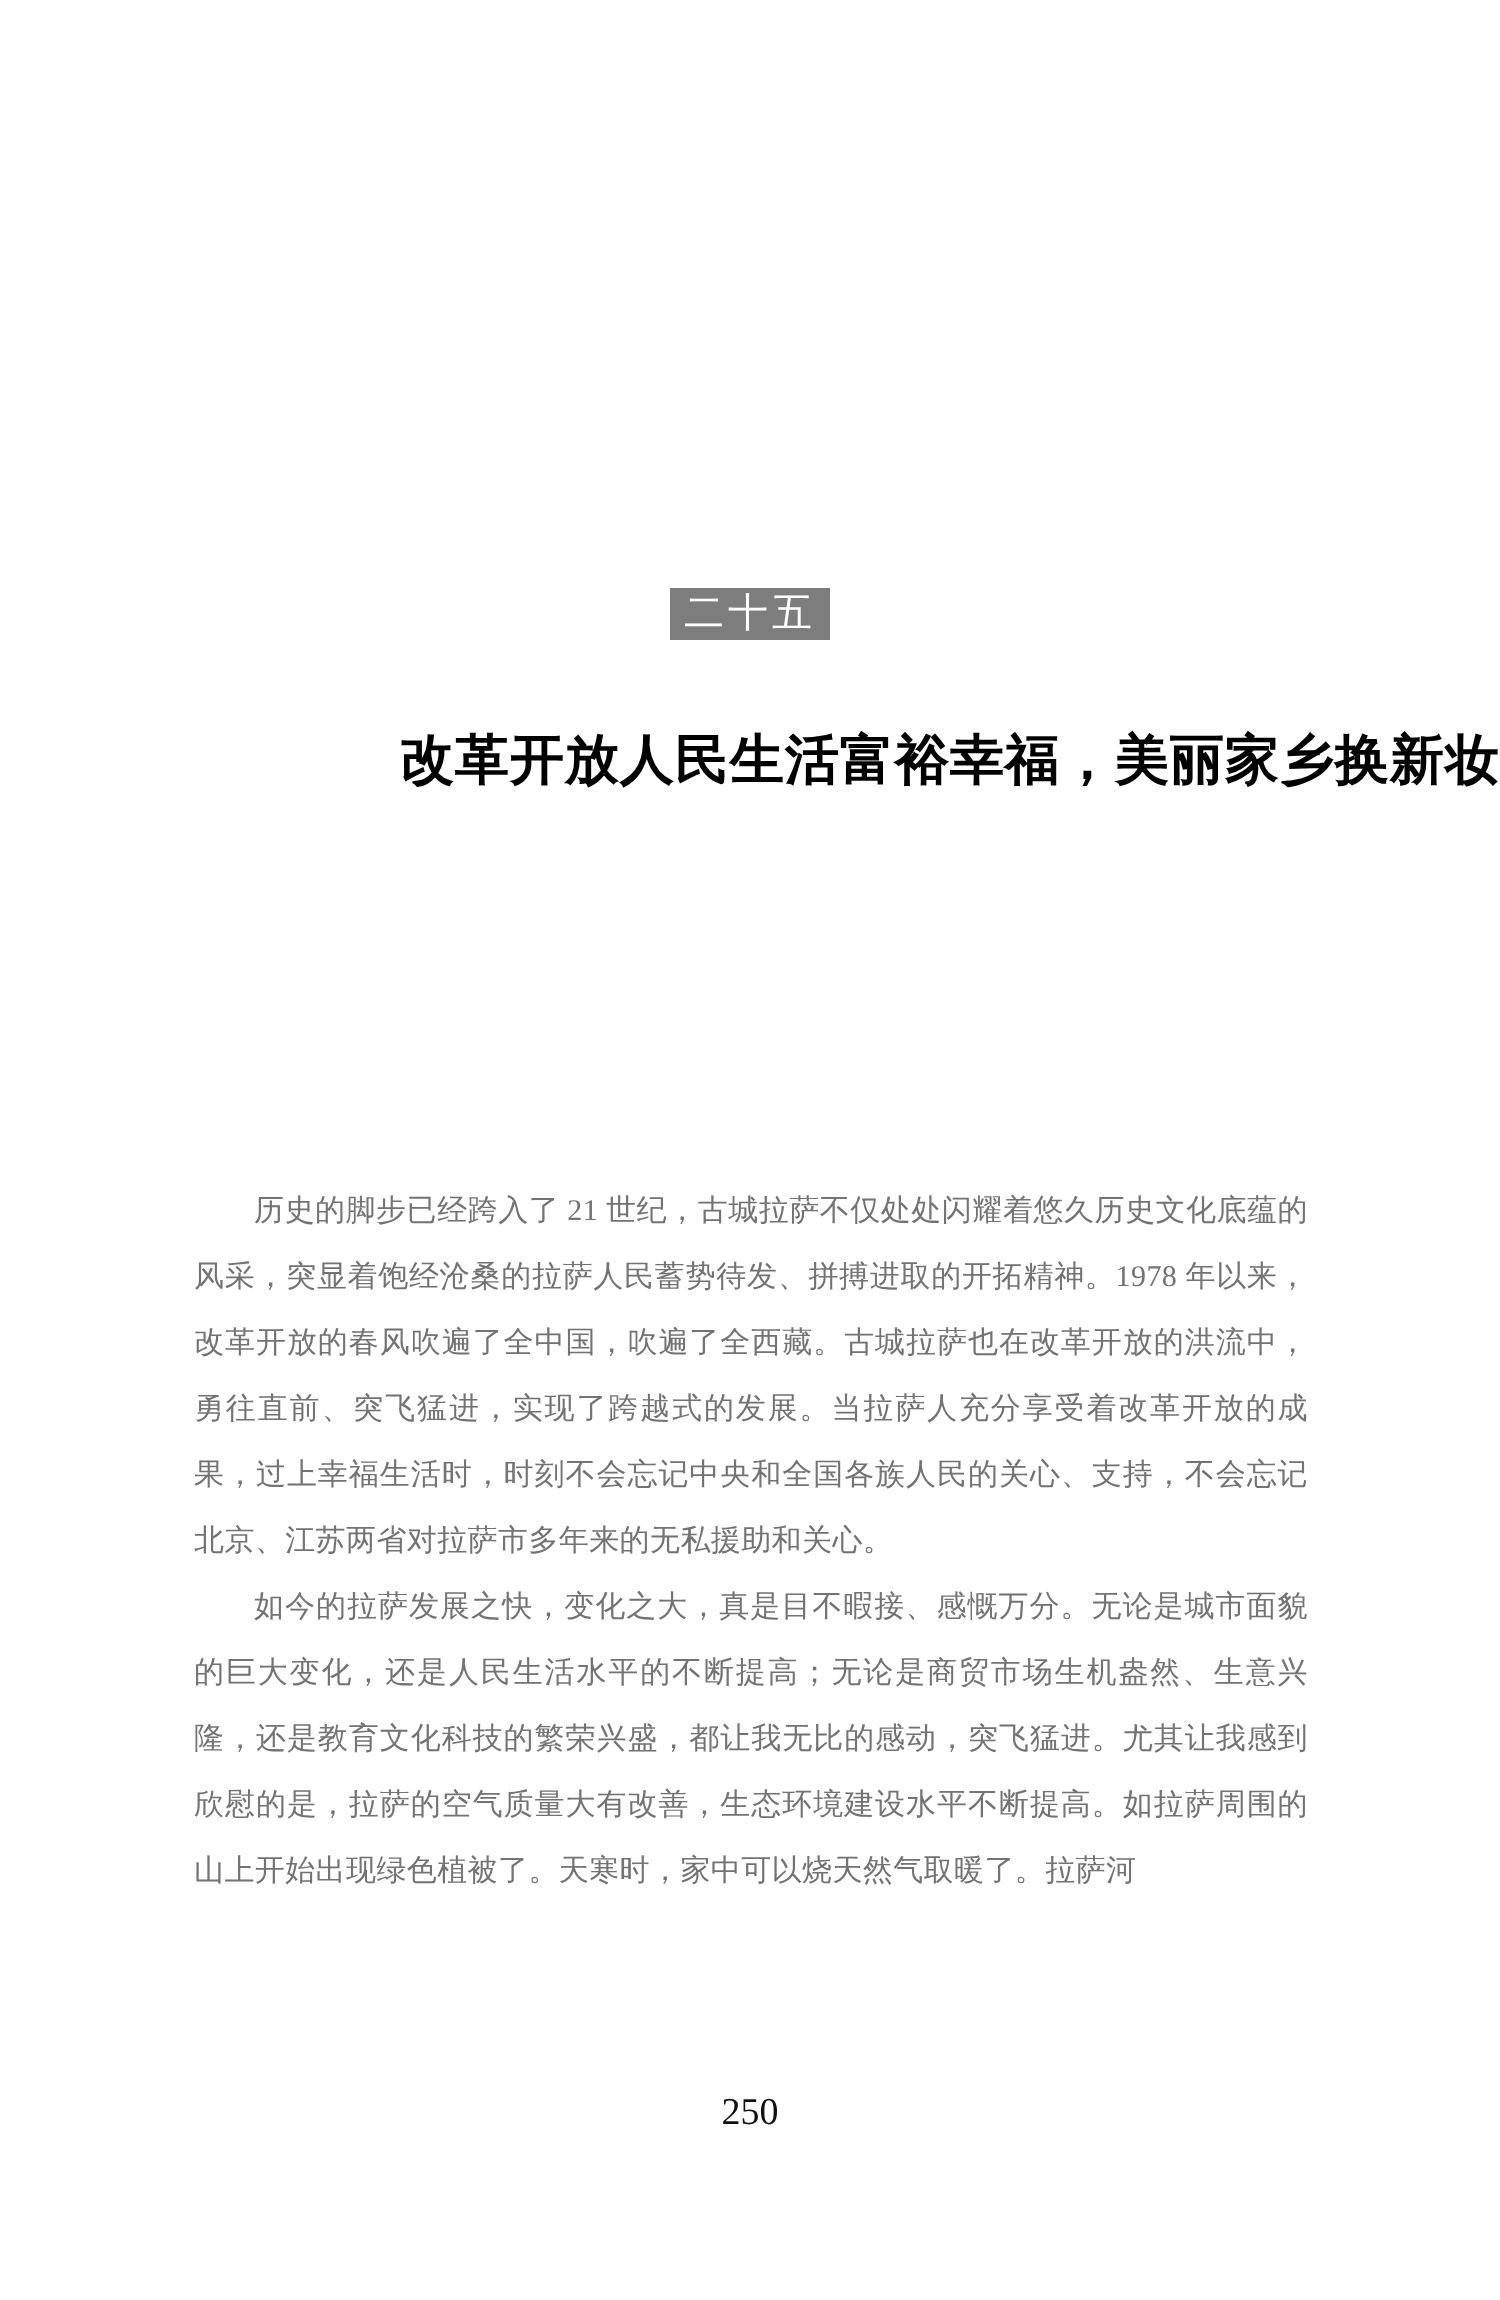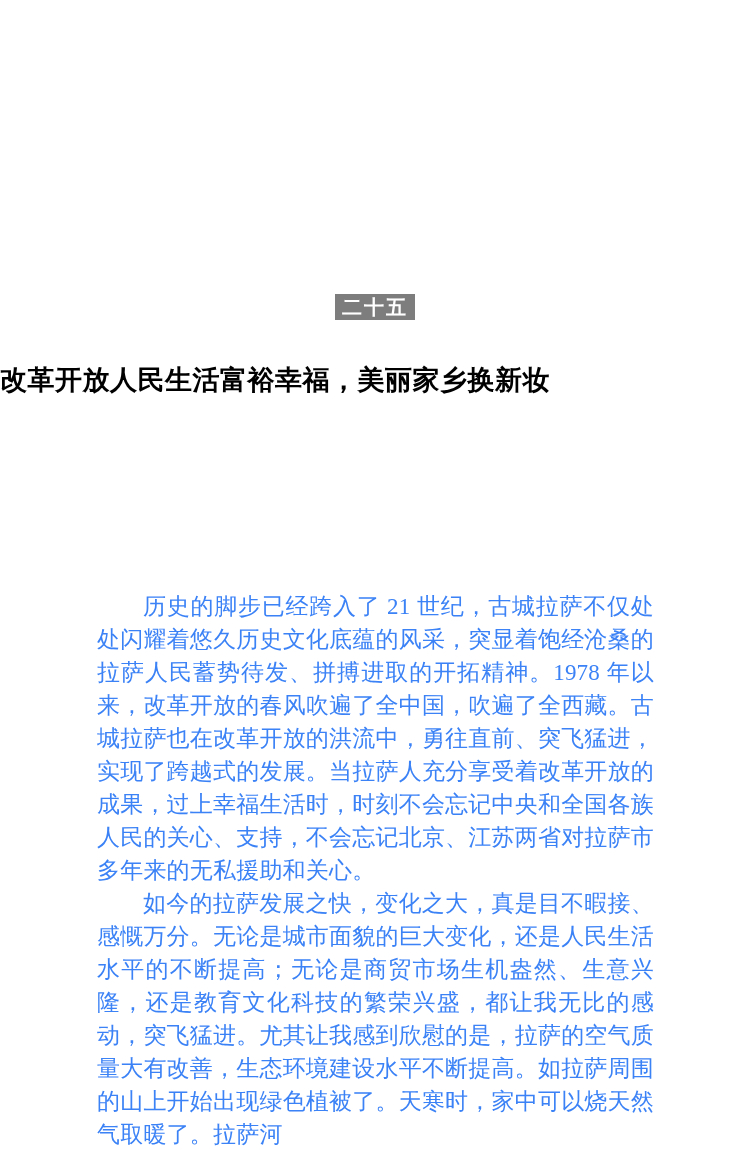--- a/index.html
+++ b/index.html
@@ -15,53 +15,52 @@
     overflow: hidden;
     font-family: "Liberation Serif", "DejaVu Serif", serif;
     color: #1c1c1c;
   }
   .chapter-badge {
     position: absolute;
     top: 294px;
     left: 0;
     width: 100%;
     text-align: center;
-    font-weight: bold;
   }
   .chapter-badge .badge-box {
     display: inline-block;
     background: #7d7d7d;
     color: #ffffff;
     font-size: 20px;
     line-height: 26px;
     padding: 0 7px;
     letter-spacing: 2px;
     font-family: "Liberation Serif", "DejaVu Serif", serif;
   }
   .chapter-title {
     position: absolute;
     top: 344px;
     left: 0;
     width: 100%;
-    text-align: left;
+    text-align: right;
     font-size: 27px;
     font-weight: bold;
     color: #000000;
     letter-spacing: 0.5px;
     font-family: Liberation Serif, serif;
   }
   .body-text {
     position: absolute;
     top: 590px;
     left: 97px;
     width: 557px;
-    font-size: 23px;
+    font-size: 15px;
     line-height: 33px;
     text-align: justify;
-    color: #3b82f6;
+    color: #737373;
     letter-spacing: 0.2px;
   }
   .body-text p {
     margin: 0;
     text-indent: 2em;
   }
   .page-number {
     position: absolute;
     top: 1046px;
     left: 0;
@@ -80,14 +79,15 @@
     <span class="badge-box">二十五</span>
   </div>
 
   <h1 class="chapter-title">改革开放人民生活富裕幸福，美丽家乡换新妆</h1>
 
   <div class="body-text">
     <p>历史的脚步已经跨入了 21 世纪，古城拉萨不仅处处闪耀着悠久历史文化底蕴的风采，突显着饱经沧桑的拉萨人民蓄势待发、拼搏进取的开拓精神。1978 年以来，改革开放的春风吹遍了全中国，吹遍了全西藏。古城拉萨也在改革开放的洪流中，勇往直前、突飞猛进，实现了跨越式的发展。当拉萨人充分享受着改革开放的成果，过上幸福生活时，时刻不会忘记中央和全国各族人民的关心、支持，不会忘记北京、江苏两省对拉萨市多年来的无私援助和关心。</p>
     <p>如今的拉萨发展之快，变化之大，真是目不暇接、感慨万分。无论是城市面貌的巨大变化，还是人民生活水平的不断提高；无论是商贸市场生机盎然、生意兴隆，还是教育文化科技的繁荣兴盛，都让我无比的感动，突飞猛进。尤其让我感到欣慰的是，拉萨的空气质量大有改善，生态环境建设水平不断提高。如拉萨周围的山上开始出现绿色植被了。天寒时，家中可以烧天然气取暖了。拉萨河</p>
   </div>
 
+  <div class="page-number">250</div>
 
 </div>
 
 </body></html>

